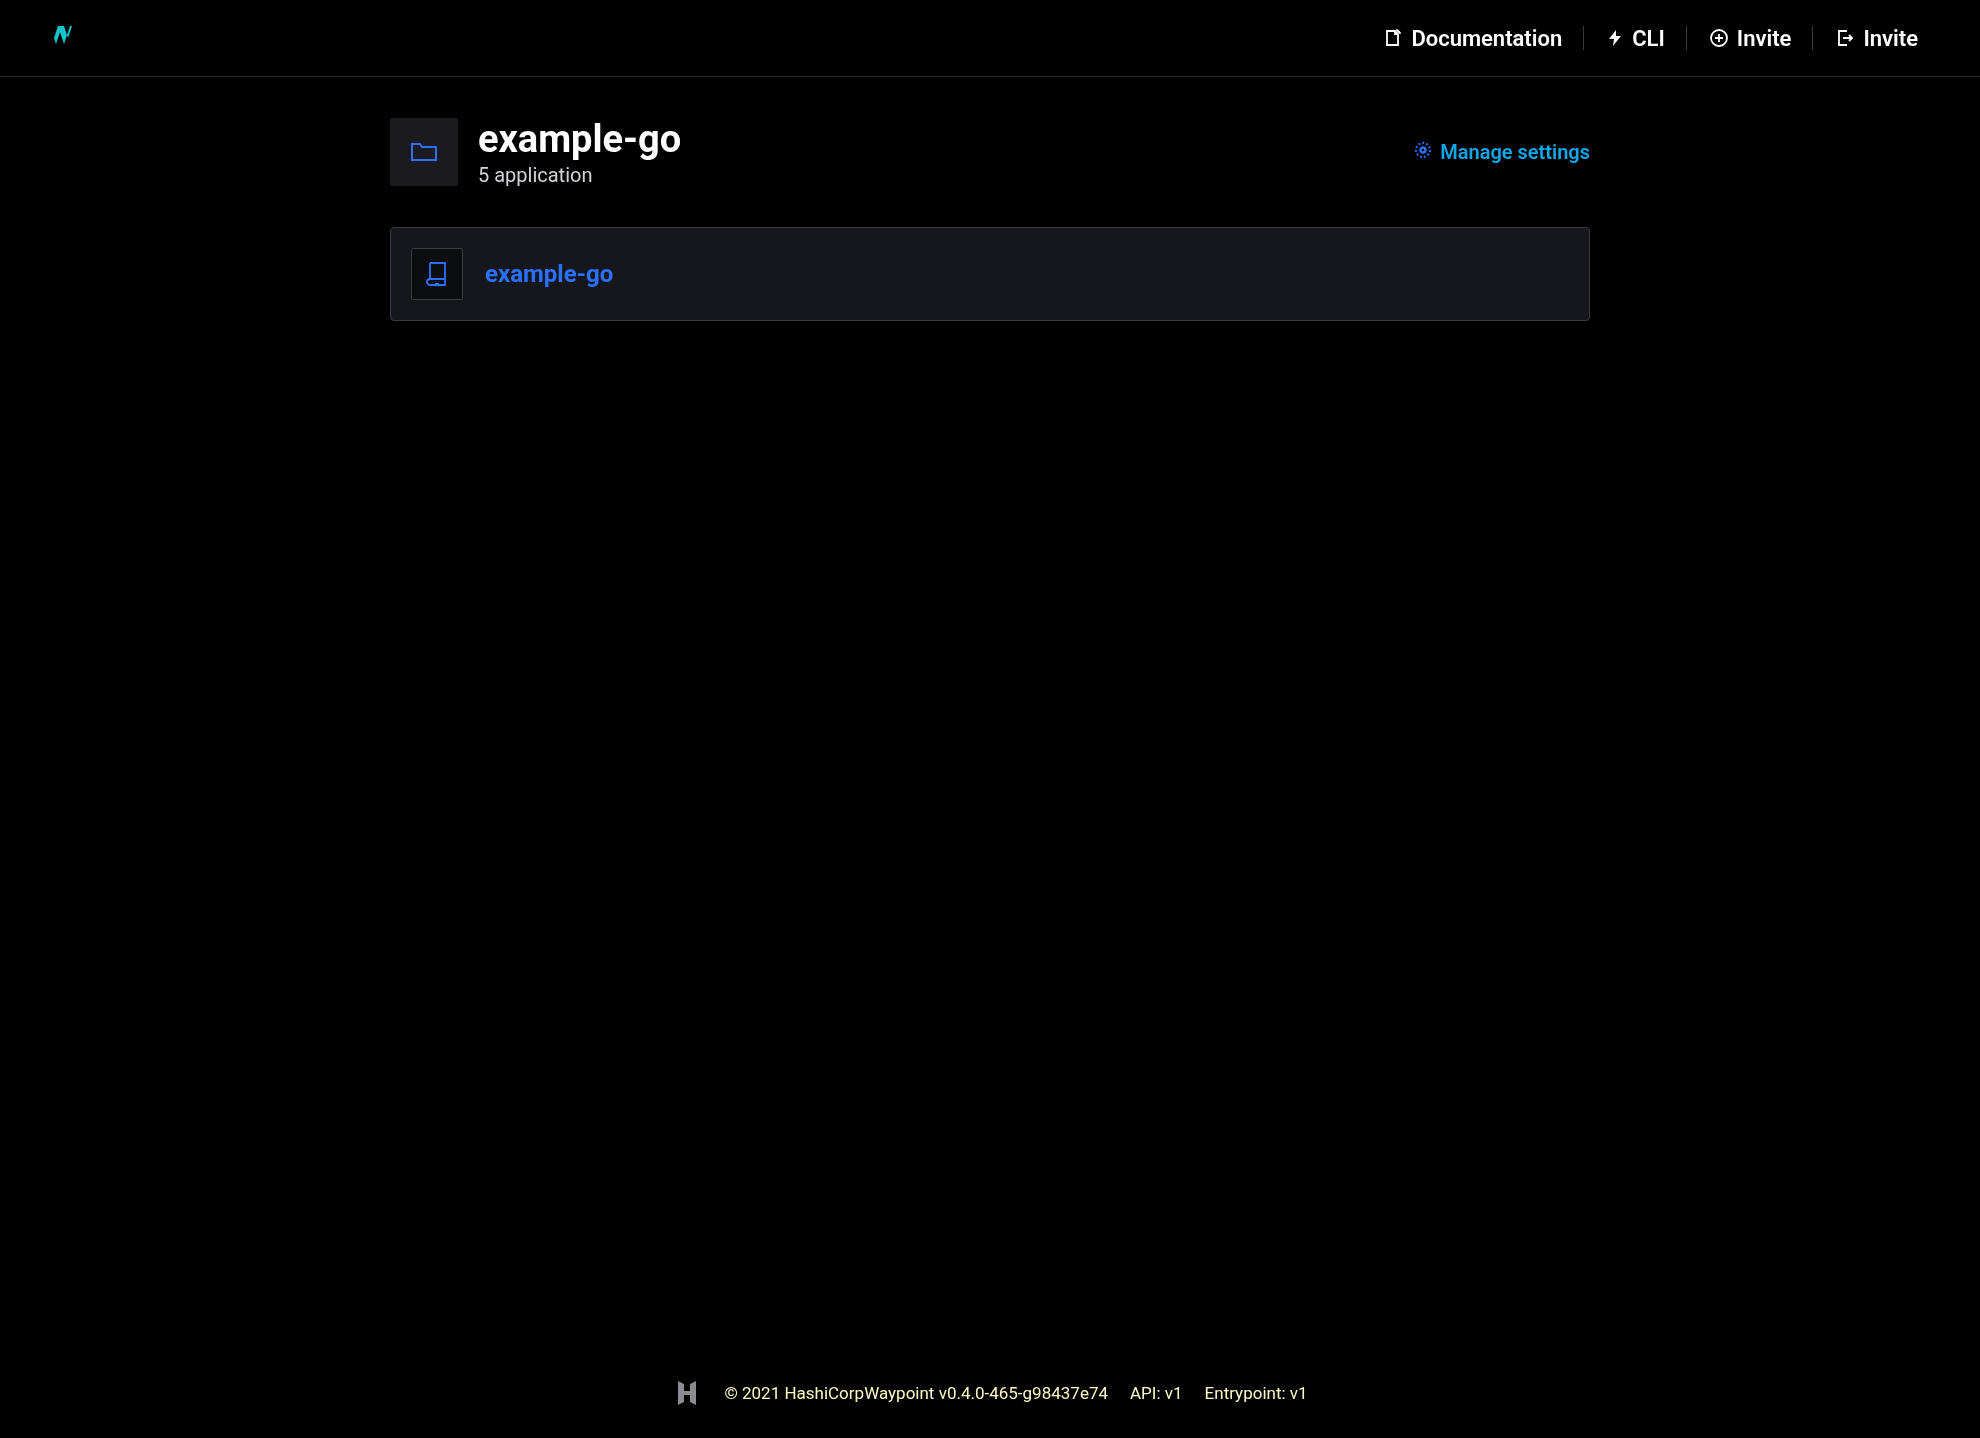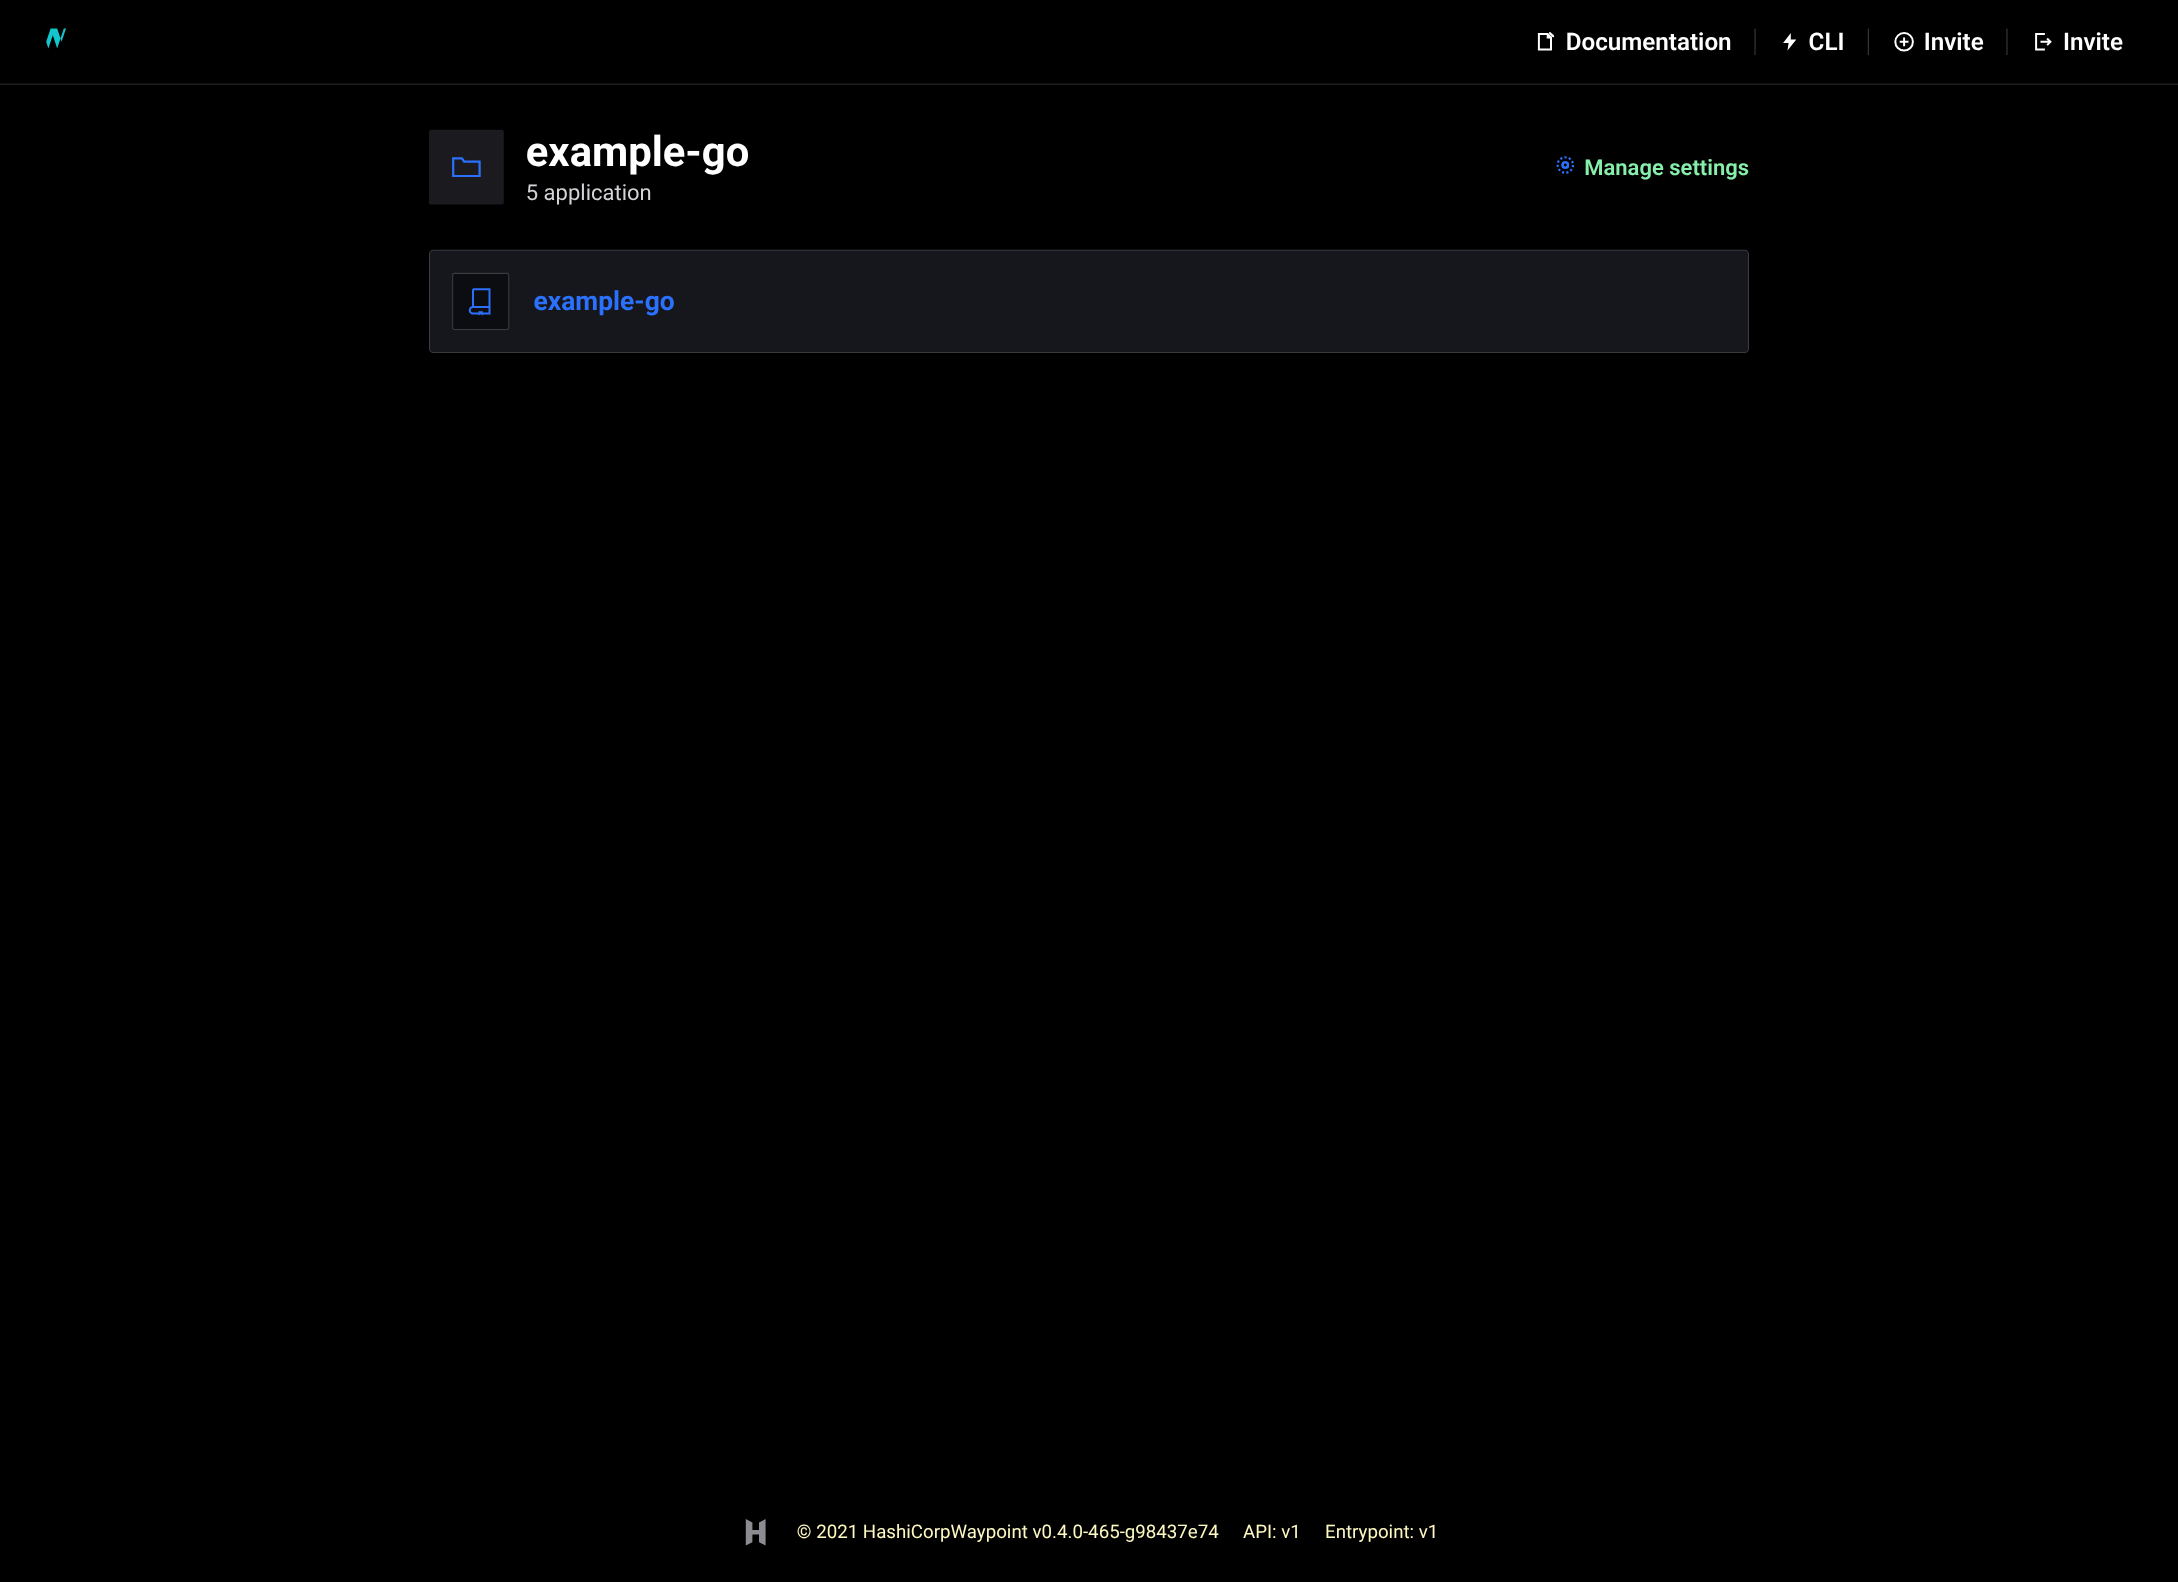--- a/index.html
+++ b/index.html
@@ -12,21 +12,21 @@
       color: #ffffff;
       font-family: -apple-system, BlinkMacSystemFont, 'Segoe UI', Roboto, sans-serif;
       min-height: 100vh;
       display: flex;
       flex-direction: column;
     }
     .header {
       display: flex;
       justify-content: space-between;
       align-items: center;
-      padding: 20px 28px;
+      padding: 20px 40px;
       border-bottom: 1px solid #2a2a2a;
     }
     .logo {
       display: flex;
       align-items: center;
     }
     .nav {
       display: flex;
       align-items: center;
       gap: 0;
@@ -101,21 +101,21 @@
       font-size: 20px;
       color: #d4d4d8;
       margin-top: 2px;
     }
     .manage-settings {
       display: flex;
       align-items: center;
       gap: 8px;
       font-size: 20px;
       font-weight: 600;
-      color: #86efac;
+      color: #0ea5e9;
       cursor: pointer;
     }
     .app-card {
       display: flex;
       align-items: center;
       gap: 22px;
       padding: 20px;
       background: #15171c;
       border: 1px solid #3a3a3f;
       border-radius: 4px;

